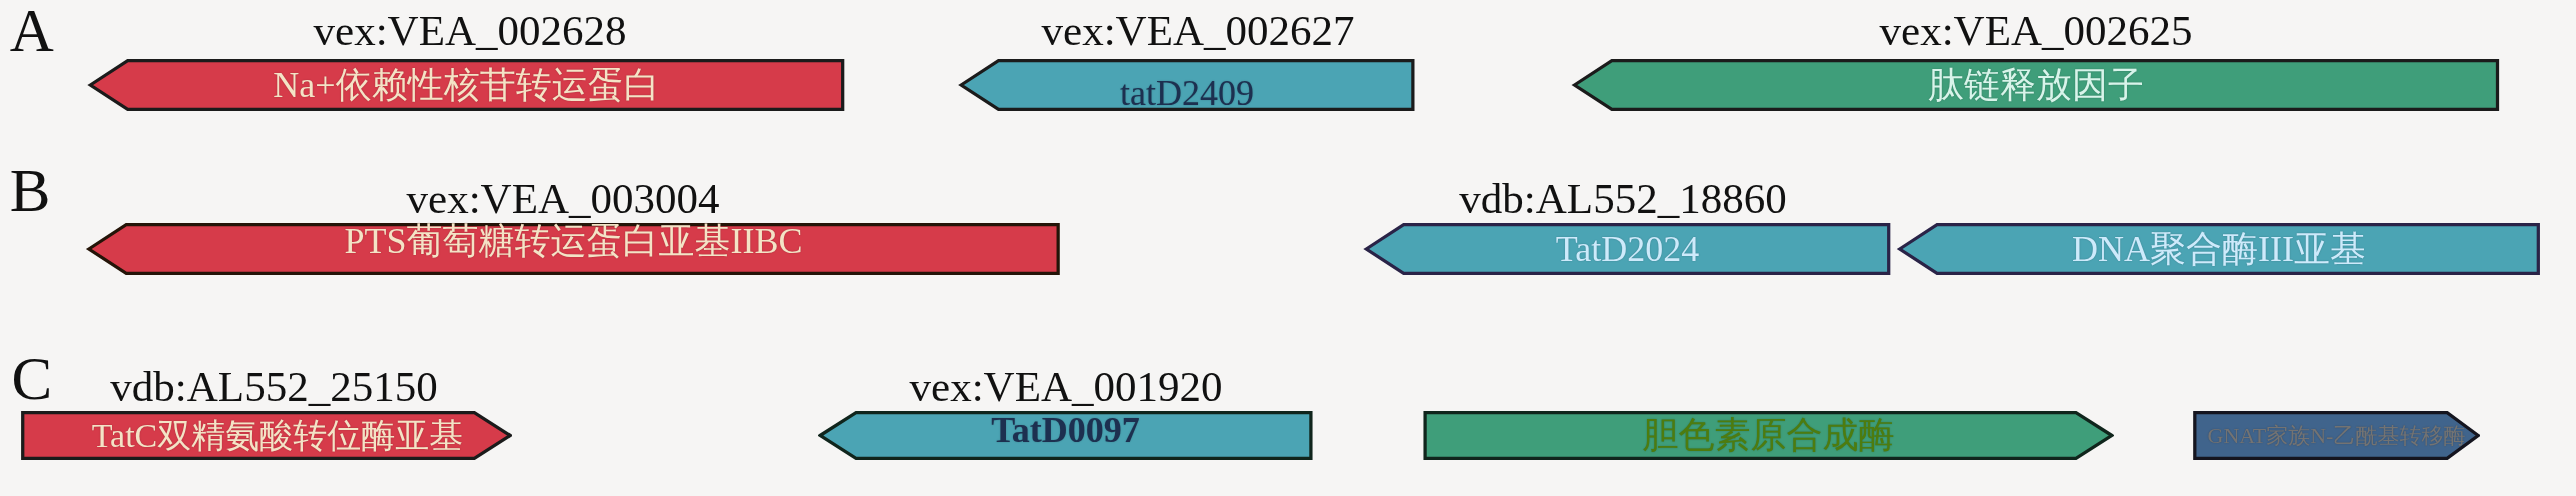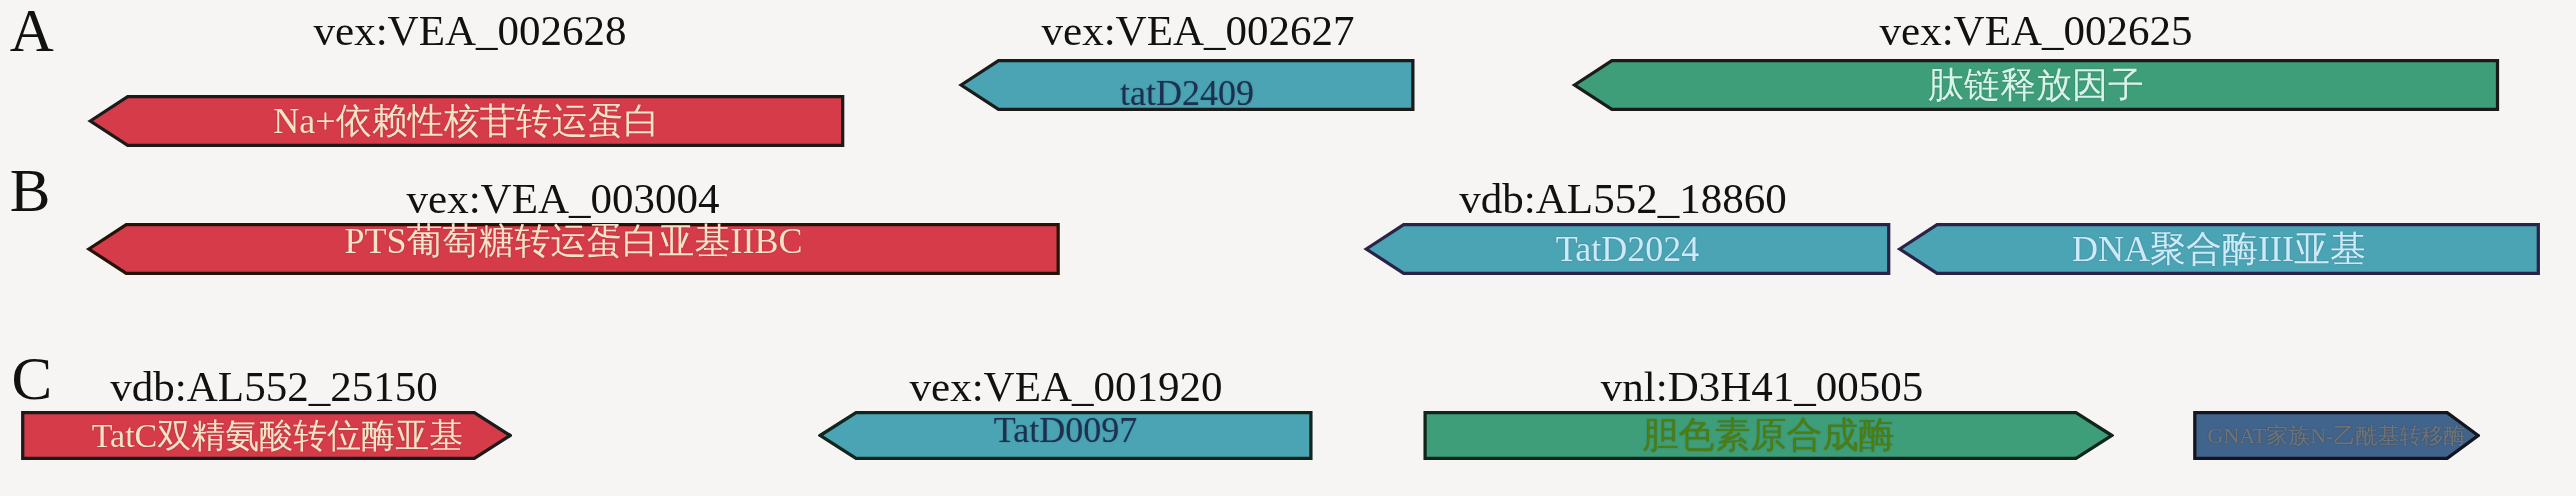--- a/index.html
+++ b/index.html
@@ -31,21 +31,21 @@
     font-family:"Liberation Serif","DejaVu Serif",serif;
     text-shadow:0 0 1.6px rgba(0,0,0,0.25);
   }
 </style>
 </head>
 <body>
 
 <div id="figure">
     <div class="panel-letter" style="left: 9.8px; top: 0px;">A</div>
     <div class="locus-label" style="left: 470px; top: 7.4px;">vex:VEA_002628</div>
-    <div class="gene" style="left: 86px; top: 59px; width: 761px; height: 52px; margin-top: 36px;">
+    <div class="gene" style="left: 86px; top: 59px; width: 761px; height: 52px;">
       <svg width="761" height="52" viewBox="0 0 930 64">
         <polygon points="2,32 48,2 928,2 928,62 48,62" fill="#d63b4a" stroke="#1b1b1b" stroke-width="4" stroke-linejoin="miter" stroke-miterlimit="10"></polygon>
       </svg>
       <span class="product" style="font-size: 36px; color: rgb(244, 227, 198);">Na+依赖性核苷转运蛋白</span>
     </div>
     <div class="locus-label" style="left: 1198px; top: 7.4px;">vex:VEA_002627</div>
     <div class="gene" style="left: 958px; top: 59px; width: 458px; height: 52px;">
       <svg width="458" height="52" viewBox="0 0 560 64">
         <polygon points="2,32 48,2 558,2 558,62 48,62" fill="#4ba4b4" stroke="#1b1b1b" stroke-width="4" stroke-linejoin="miter" stroke-miterlimit="10"></polygon>
       </svg>
@@ -81,27 +81,26 @@
     </div>
     <div class="panel-letter" style="left: 11.4px; top: 348px;">C</div>
     <div class="locus-label" style="left: 274px; top: 363px;">vdb:AL552_25150</div>
     <div class="gene" style="left: 21px; top: 411px; width: 491px; height: 49px; padding-left: 22px;">
       <svg width="491" height="49" viewBox="0 0 601 60">
         <polygon points="599,30 555,2 2,2 2,58 555,58" fill="#d63b4a" stroke="#1b1b1b" stroke-width="4" stroke-linejoin="miter" stroke-miterlimit="10"></polygon>
       </svg>
       <span class="product" style="font-size: 34px; color: rgb(244, 227, 198);">TatC双精氨酸转位酶亚基</span>
     </div>
     <div class="locus-label" style="left: 1066px; top: 363px;">vex:VEA_001920</div>
-    <div class="gene" style="left: 818px; top: 411px; width: 495px; height: 38px;">
+    <div class="gene" style="left: 818px; top: 411px; width: 495px; height: 38px; font-weight: bold;">
       <svg width="495" height="49" viewBox="0 0 605 60">
         <polygon points="2,30 46,2 603,2 603,58 46,58" fill="#4ba4b4" stroke="#10251c" stroke-width="4" stroke-linejoin="miter" stroke-miterlimit="10"></polygon>
       </svg>
       <span class="product" style="font-size: 36px; color: rgb(29, 48, 80);">TatD0097</span>
     </div>
-    <div class="locus-label" style="left: 1762px; top: 363px;">vnl:D3H41_00505</div>
     <div class="gene" style="left: 1423px; top: 411px; width: 691px; height: 49px;">
       <svg width="691" height="49" viewBox="0 0 845 60">
         <polygon points="843,30 799,2 2,2 2,58 799,58" fill="#3f9e7a" stroke="#10251c" stroke-width="4" stroke-linejoin="miter" stroke-miterlimit="10"></polygon>
       </svg>
       <span class="product" style="font-size: 36px; color: #4d7c0f;">胆色素原合成酶</span>
     </div>
     <div class="gene" style="left: 2193px; top: 411px; width: 287px; height: 49px;">
       <svg width="287" height="49" viewBox="0 0 351 60">
         <polygon points="349,30 311,2 2,2 2,58 311,58" fill="#40648c" stroke="#15151f" stroke-width="4" stroke-linejoin="miter" stroke-miterlimit="10"></polygon>
       </svg>

